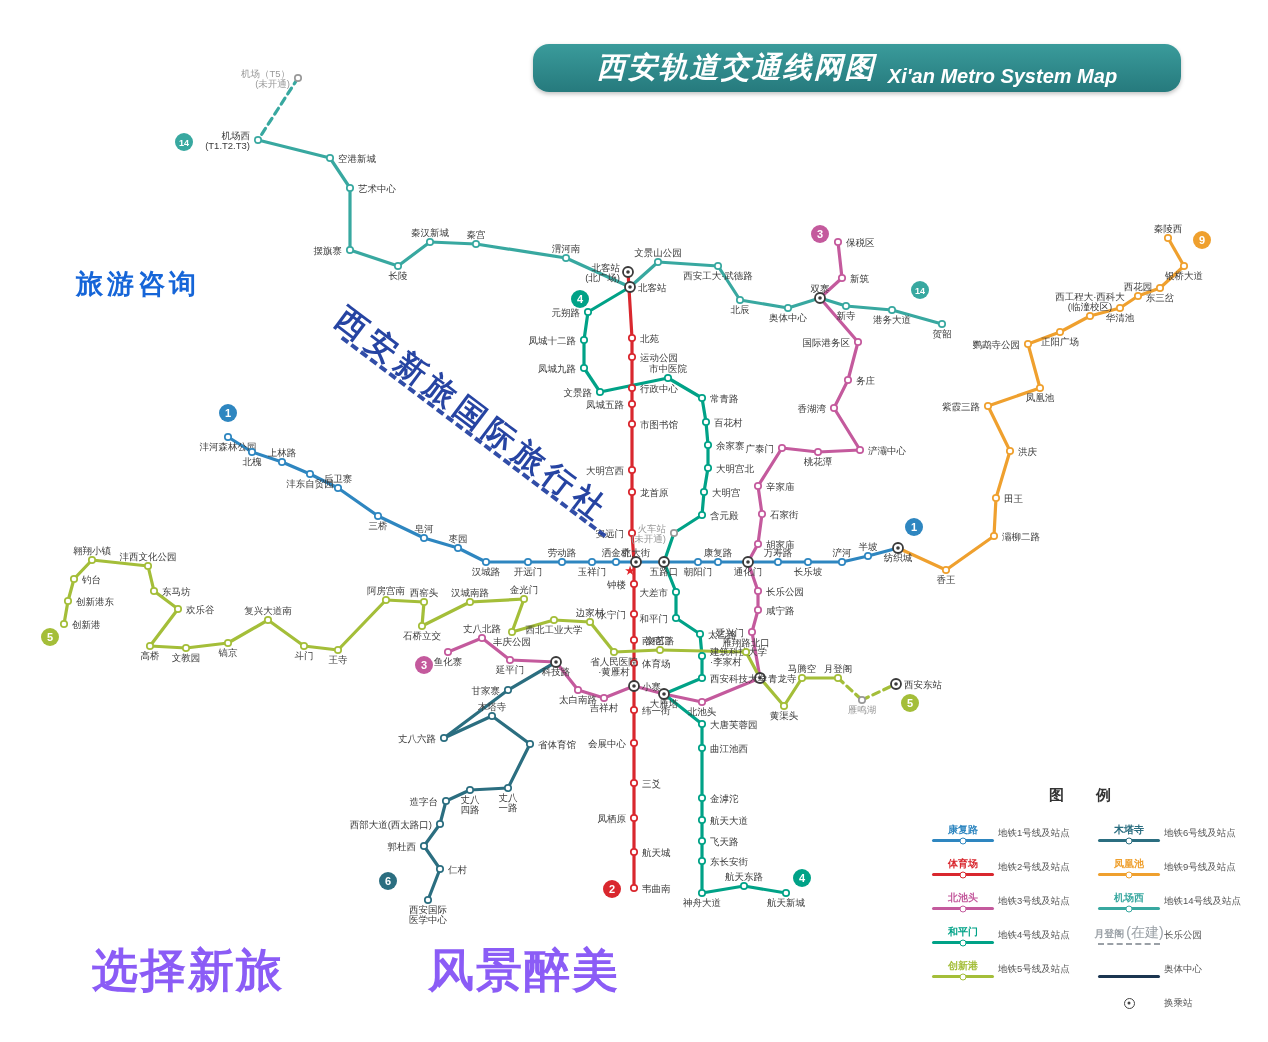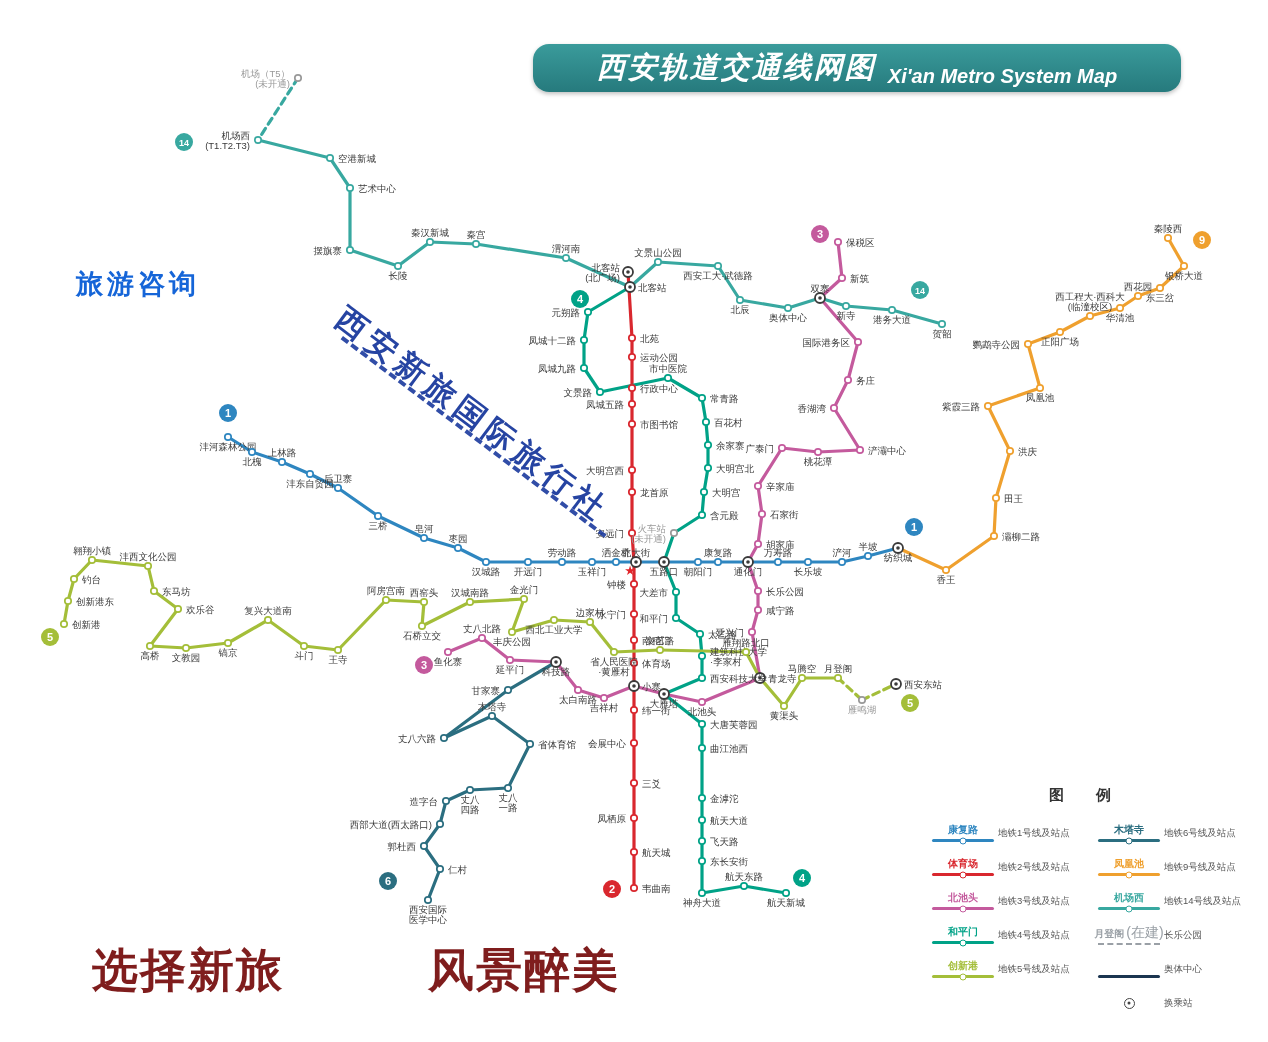--- a/index.html
+++ b/index.html
@@ -24,21 +24,21 @@
     transform-origin:left top;color:#1b3a9e;font-size:31px;font-weight:bold;
     letter-spacing:6px;white-space:nowrap;opacity:.95;
   }
   .watermark-dash{
     position:absolute;left:343px;top:336px;width:330px;height:0;
     border-top:4px dashed #1b3a9e;transform:rotate(37deg);
     transform-origin:left top;opacity:.9;
   }
   .slogan{
     position:absolute;left:92px;top:940px;font-size:46px;font-weight:900;
-    color:#7f1d1d;letter-spacing:2px;font-family:"DejaVu Serif",serif;white-space:pre;
+    color:#8b5cf6;letter-spacing:2px;font-family:"DejaVu Serif",serif;white-space:pre;
   }
   .legend{position:absolute;left:928px;top:786px;width:318px;}
   .lg-title{text-align:center;font-size:15px;font-weight:bold;color:#333;letter-spacing:14px;margin-bottom:8px;}
   .lg-cols{display:flex;gap:14px;}
   .lg-col{flex:1;}
   .lg-entry{display:flex;align-items:center;margin:6px 0;height:28px;}
   .lg-samp{width:70px;flex:none;display:flex;flex-direction:column;align-items:center;}
   .lg-samp.lg-center{justify-content:center;}
   .lg-name{font-size:10px;font-weight:bold;line-height:12px;white-space:nowrap;}
   .lg-note{font-size:14px;font-weight:normal;margin-left:2px;}

